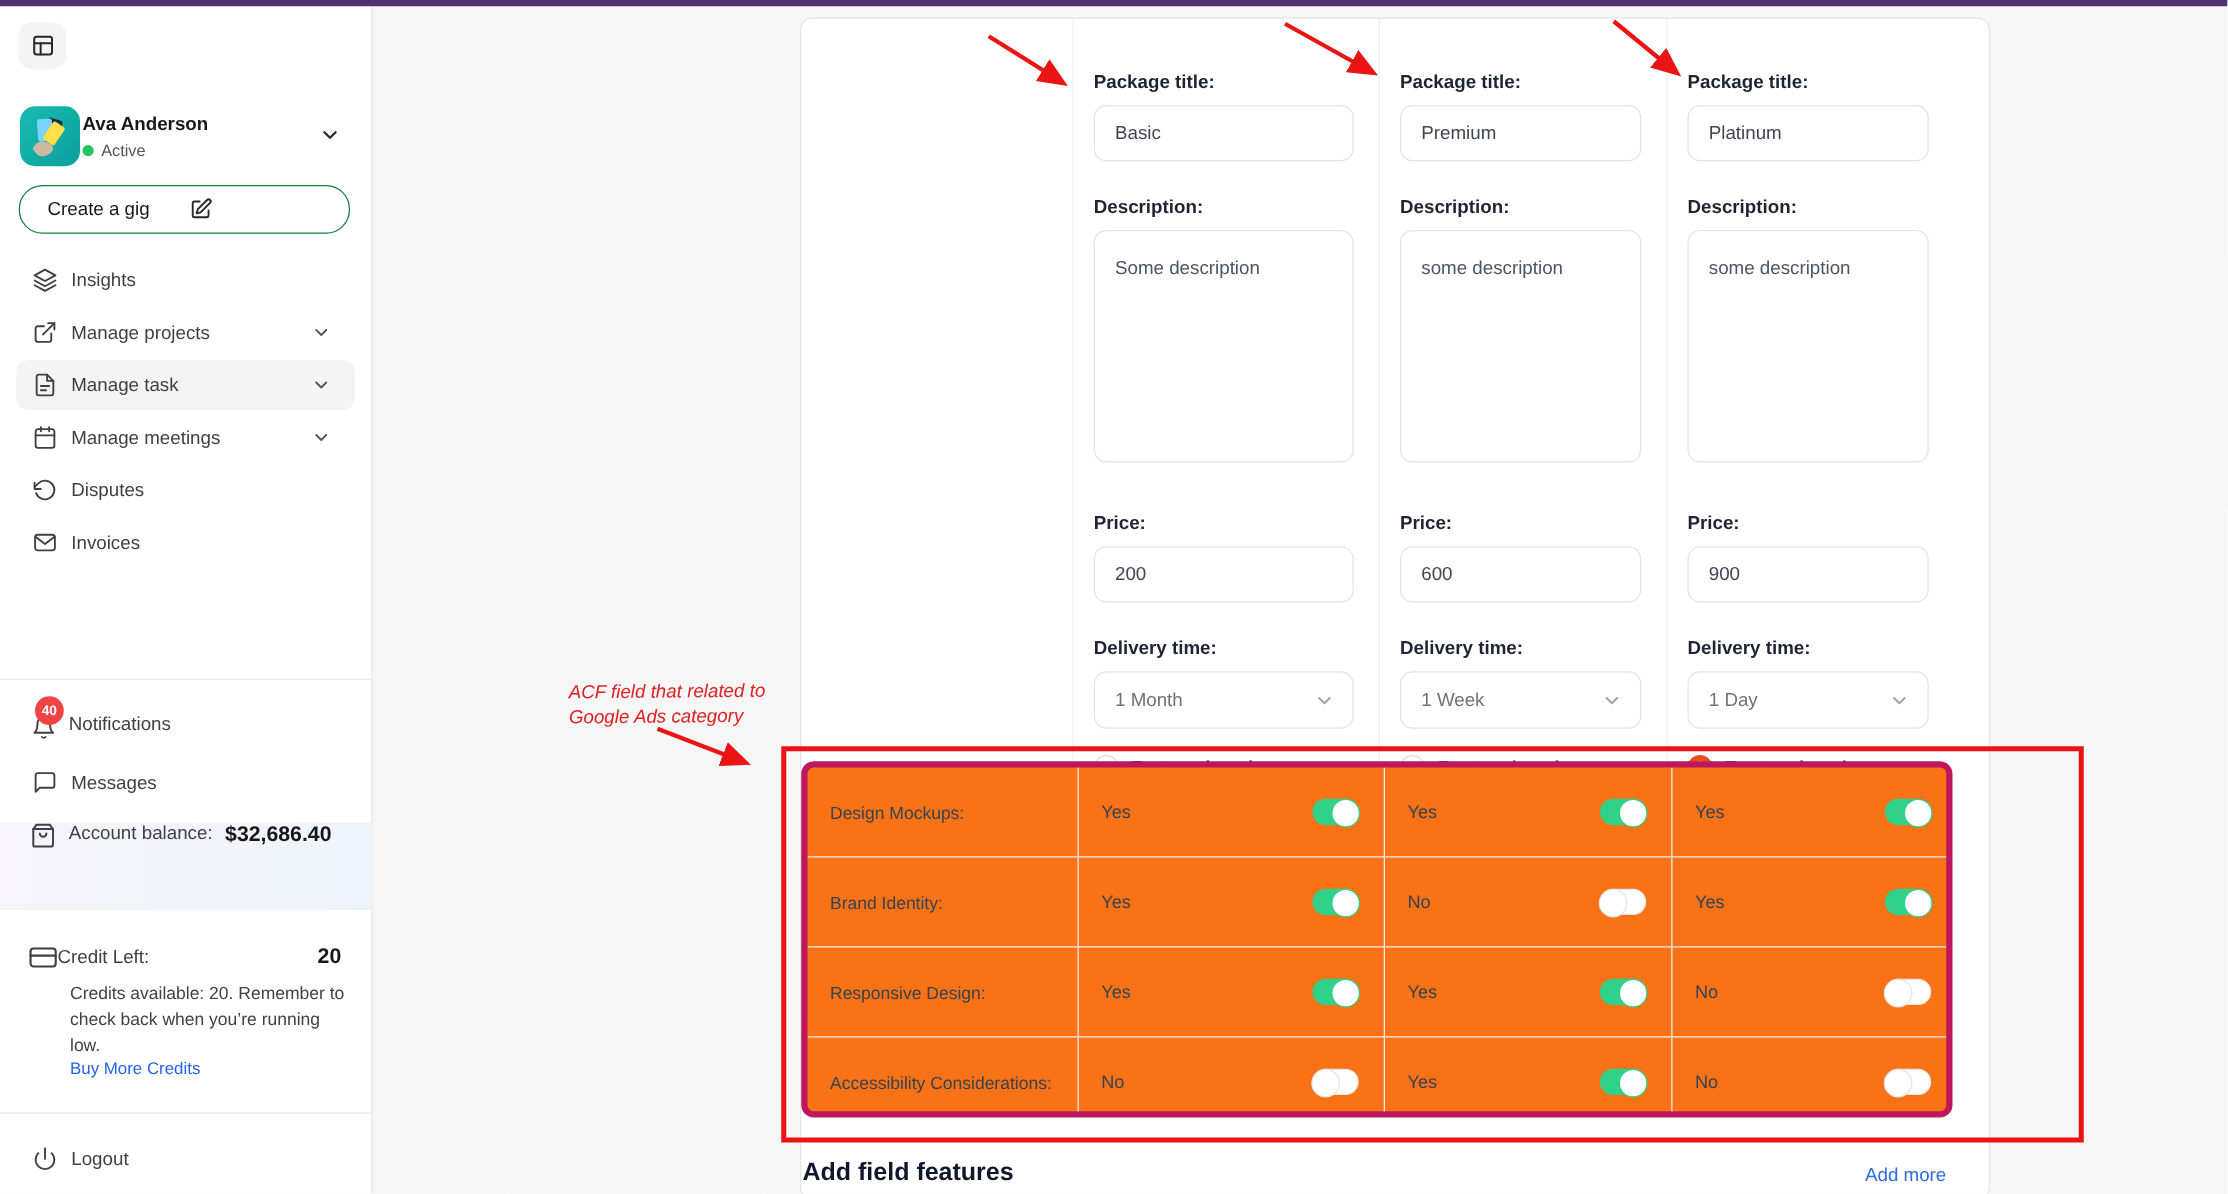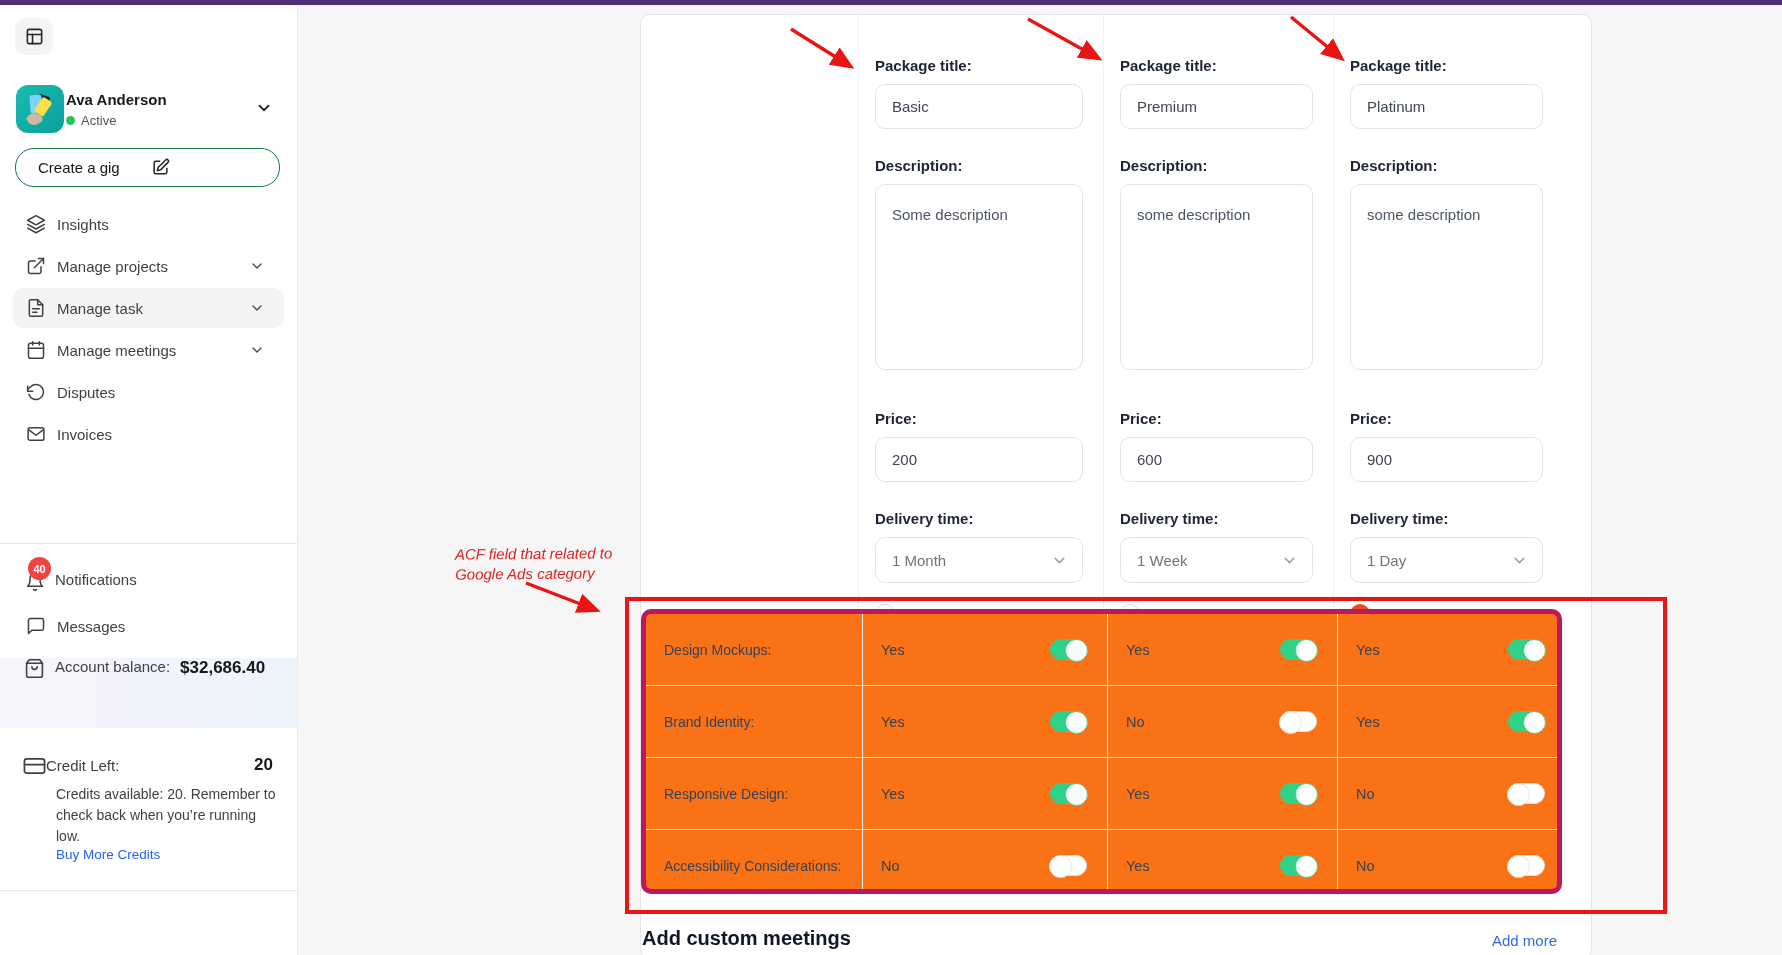--- a/index.html
+++ b/index.html
@@ -253,20 +253,29 @@
         </svg>
     </span>
     <span class="credit-label">Credit Left:</span>
     <span class="credit-value">20</span>
   </div>
   <div class="credit-note">Credits available: 20. Remember to check back when you’re running low.</div>
   <div class="credit-link">Buy More Credits</div>
 
   <div class="side-divider" style="top:885px;"></div>
 
+  <div class="logout-row">
+    <span>
+      <svg class="ic" width="20" height="20" viewBox="0 0 24 24" fill="none" stroke="#3f3f46" stroke-width="1.8" stroke-linecap="round" stroke-linejoin="round">
+          <path d="M18.36 6.64a9 9 0 1 1-12.73 0"></path>
+          <line x1="12" y1="2" x2="12" y2="12"></line>
+        </svg>
+    </span>
+    <span class="mi-label">Logout</span>
+  </div>
 </div>
 
 <div class="card">
 
   <div class="pkg-col pkg-basic">
     <div class="f-label">Package title:</div>
     <input class="f-input" value="Basic" style="">
     <div class="f-label">Description:</div>
     <textarea class="f-textarea" style="">Some description</textarea>
     <div class="f-label">Price:</div>
@@ -414,21 +423,21 @@
       </div>
       <div class="feat-val-cell">
         <span class="feat-val-text">No</span>
         <span class="toggle">
             <span class="knob"></span>
           </span>
       </div>
     </div>
   </div>
 
-  <div class="custom-heading">Add custom meetings</div>
+  <div class="custom-heading">Add field features</div>
   <div class="add-more">Add more</div>
 </div>
 
 <div class="ann-rect"></div>
 
 <div class="ann-note">
   <div>ACF field that related to</div>
   <div>Google Ads category</div>
 </div>
 

